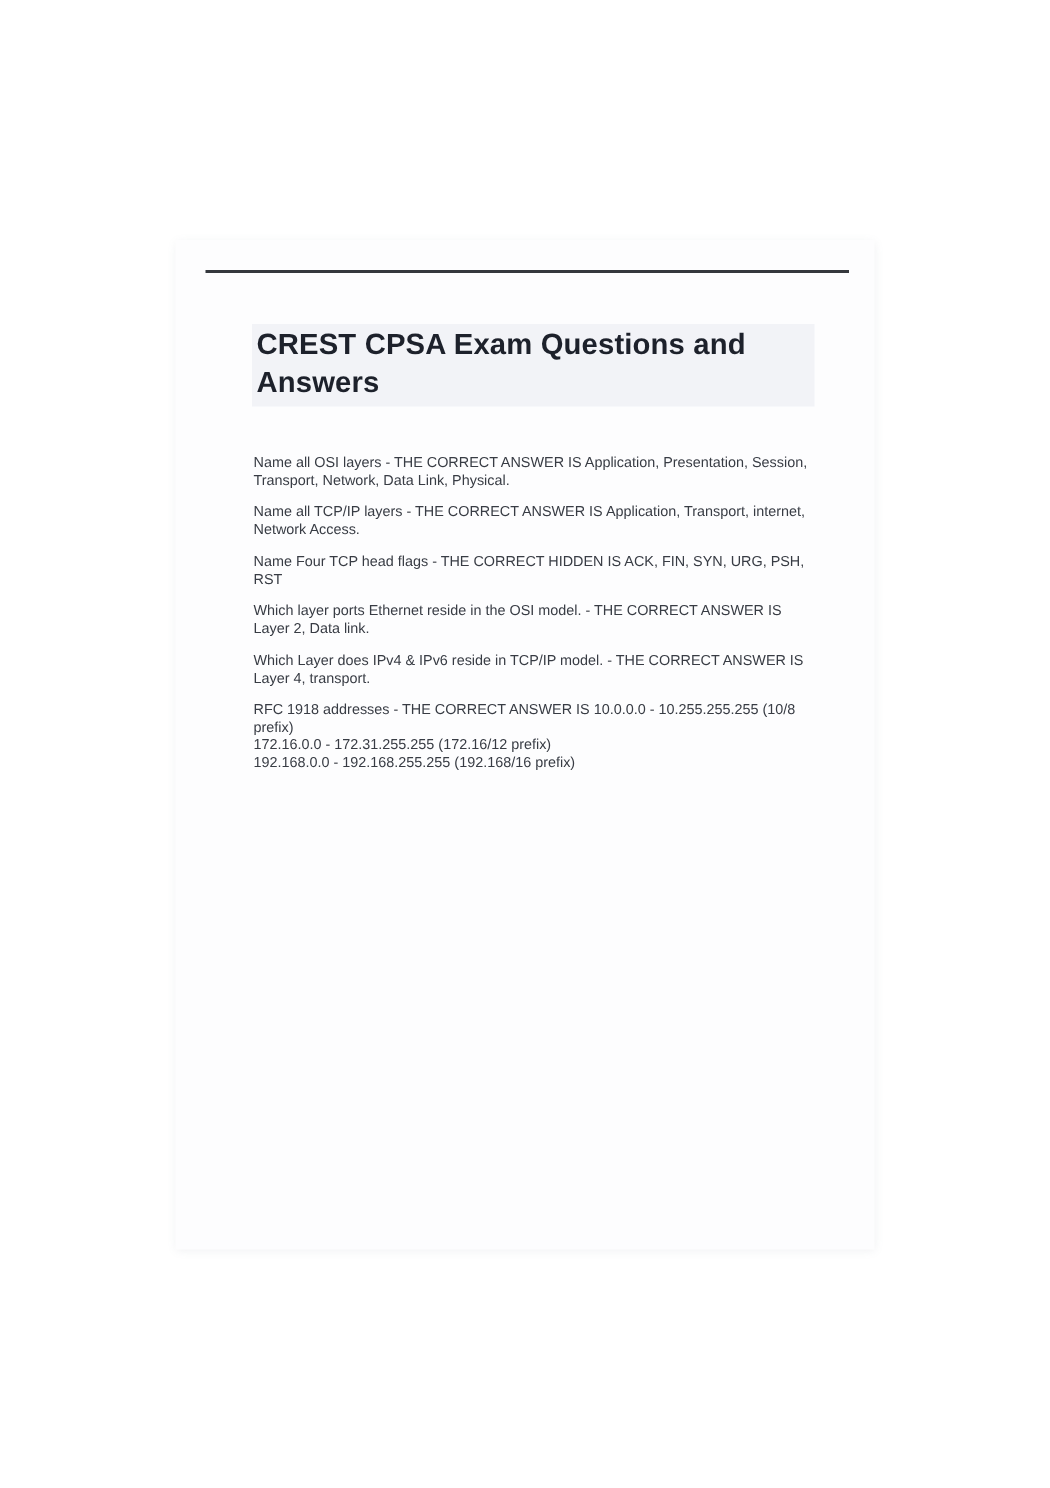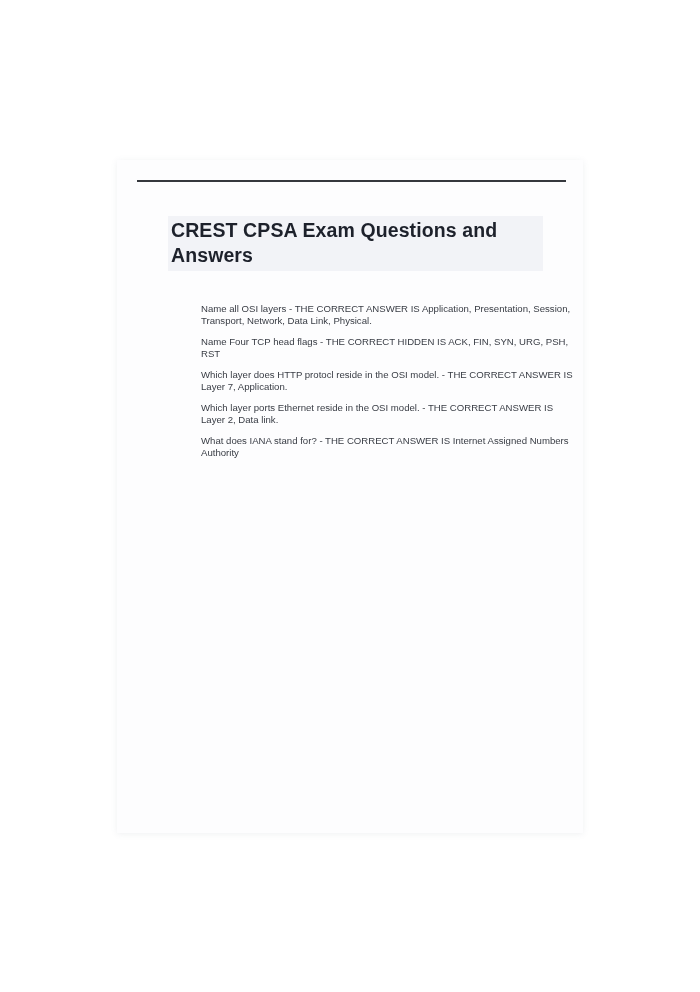--- a/index.html
+++ b/index.html
@@ -55,21 +55,20 @@
     font-weight: bold;
     color: var(--title-text);
     white-space: pre-line;
     letter-spacing: 0.1px;
   }
   .qa-list {
     position: absolute;
     left: 52px;
     top: 143px;
     width: 395px;
-    margin-left: 32px;
   }
   .qa-list p {
     font-size: 9.6px;
     line-height: 11.5px;
     color: var(--body-text);
     white-space: pre-line;
     margin: 0 0 10px 0;
   }
 </style>
 </head>
@@ -81,24 +80,28 @@
     <div class="top-rule"></div>
 
     <div class="title-block">
       <h1>CREST CPSA Exam Questions and
 Answers</h1>
     </div>
 
     <div class="qa-list">
       <p>Name all OSI layers - THE CORRECT ANSWER IS Application, Presentation, Session,
 Transport, Network, Data Link, Physical.</p>
+      <p>Name all TCP/IP layers - THE CORRECT ANSWER IS Application, Transport, internet,
+Network Access.</p>
       <p>Name Four TCP head flags - THE CORRECT HIDDEN IS ACK, FIN, SYN, URG, PSH,
 RST</p>
-      <p>Which layer does HTTP protocl reside in the OSI model. - THE CORRECT ANSWER IS
-Layer 7, Application.</p>
       <p>Which layer ports Ethernet reside in the OSI model. - THE CORRECT ANSWER IS
 Layer 2, Data link.</p>
-      <p>What does IANA stand for? - THE CORRECT ANSWER IS Internet Assigned Numbers
-Authority</p>
+      <p>Which Layer does IPv4 &amp; IPv6 reside in TCP/IP model. - THE CORRECT ANSWER IS
+Layer 4, transport.</p>
+      <p>RFC 1918 addresses - THE CORRECT ANSWER IS 10.0.0.0 - 10.255.255.255 (10/8
+prefix)
+172.16.0.0 - 172.31.255.255 (172.16/12 prefix)
+192.168.0.0 - 192.168.255.255 (192.168/16 prefix)</p>
     </div>
 
   </div>
 </div>
 
 </body></html>

